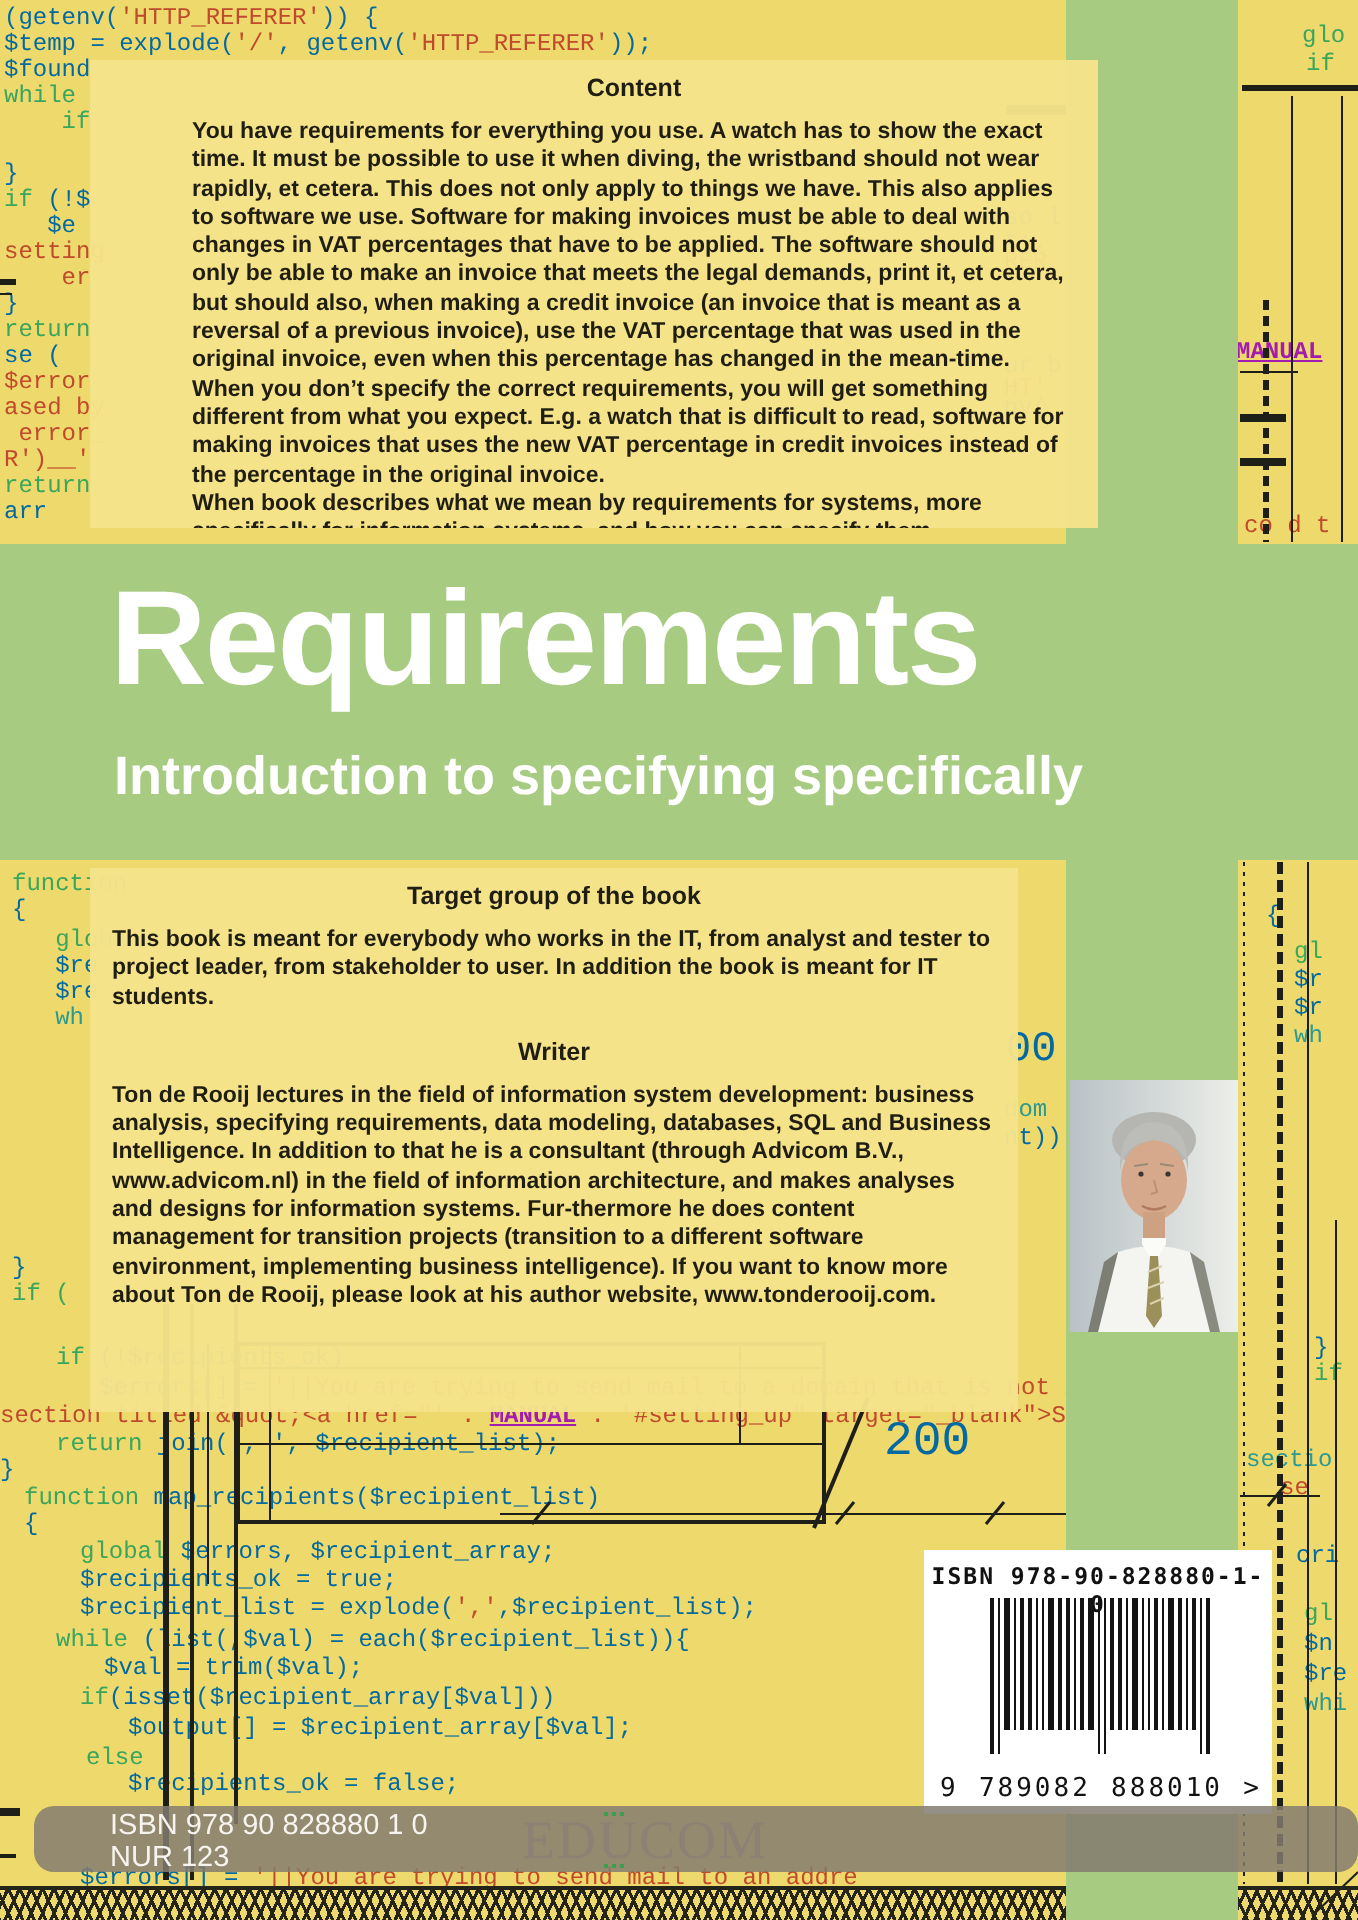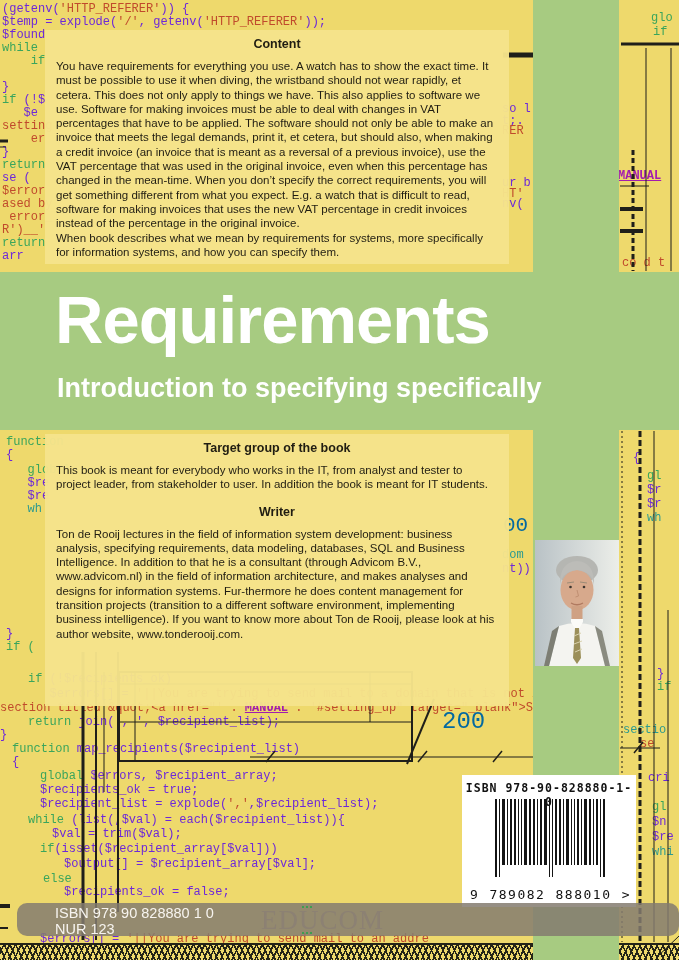--- a/index.html
+++ b/index.html
@@ -3,21 +3,21 @@
 <meta charset="utf-8">
 <style>
   html,body{margin:0;padding:0;background:#555;}
   .page{position:relative;width:679px;height:960px;overflow:hidden;background:#eed96c;
         font-family:"Liberation Sans",sans-serif;}
   
   .code-layer{position:absolute;left:0;top:0;width:679px;height:960px;
               font-family:"Liberation Mono","DejaVu Sans Mono",monospace;
               font-size:12px;line-height:13px;white-space:pre;}
   .code-layer>div{position:absolute;}
-  .c-b{color:#6d28d9;} .c-g{color:#3aa55c;} .c-r{color:#c04a2c;}
+  .c-b{color:#0369a1;} .c-g{color:#3aa55c;} .c-r{color:#c04a2c;}
   .c-t{color:#2c9a90;} .c-k{color:#a21caf;font-weight:bold;text-decoration:underline;}
   
   .draw{position:absolute;left:0;top:0;}
   .dim{position:absolute;font-family:Liberation Mono, monospace;color:#0369a1;}
   #dim200{left:442px;top:708px;font-size:24px;}
   #dim00{left:503px;top:514px;font-size:21px;}
   
   .hatch{position:absolute;top:943px;height:17px;border-top:2px solid #242418;
     background:
      repeating-linear-gradient(65deg,#242418 0 1.6px,rgba(0,0,0,0) 1.6px 5.2px),
@@ -25,26 +25,26 @@
   #hatchL{left:0;width:536px;} #hatchR{left:618px;width:61px;}
   
   .stripe{position:absolute;left:533px;top:0;width:86px;height:960px;background:#a7cb81;}
   .band{position:absolute;left:0;top:272px;width:679px;height:158px;background:#a7cb81;}
   .title{position:absolute;left:55px;top:281px;font-size:67px;font-weight:bold;color:#fff;
          letter-spacing:-1px;}
   .subtitle{position:absolute;left:57px;top:373px;font-size:27px;font-weight:bold;color:#fff;}
   
   .panel{position:absolute;left:45px;width:464px;background:rgba(245,227,139,0.97);
          color:#201d12;overflow:hidden;}
-  #contentBox{top:30px;height:234px;}
+  #contentBox{top:30px;height:234px;padding-left:40px;}
   #infoBox{top:434px;height:272px;}
   .panel .hd{font-weight:bold;text-align:center;font-size:12.5px;margin:7px 0 8px;}
   .panel .hd2{margin-top:13px;}
   .panel .bd{padding:0 11px;font-size:11.5px;line-height:14.3px;}
-  .panel .bd p{margin:0;}
+  .panel .bd p{margin:0;font-weight:bold;}
   
   .photo{position:absolute;left:535px;top:540px;width:84px;height:126px;}
   
   .bc{position:absolute;left:462px;top:775px;width:174px;height:132px;background:#fff;}
   .bc-isbn{position:absolute;top:6px;left:0;right:0;text-align:center;
            font-family:"DejaVu Sans Mono",monospace;font-size:11.5px;font-weight:bold;
            letter-spacing:1px;color:#111;}
   .bars{position:absolute;top:24px;left:16px;right:14px;height:78px;display:flex;
         align-items:flex-start;justify-content:center;gap:2px;}
   .bars i{display:block;background:#141414;height:66px;}

